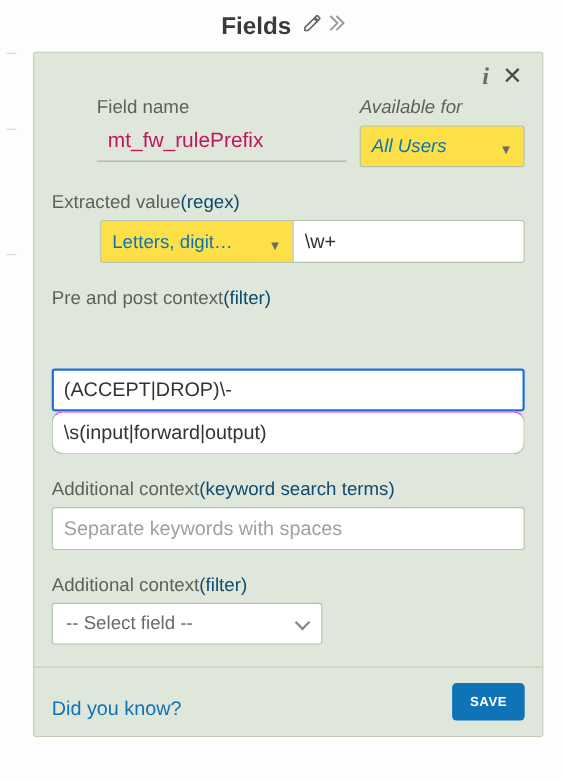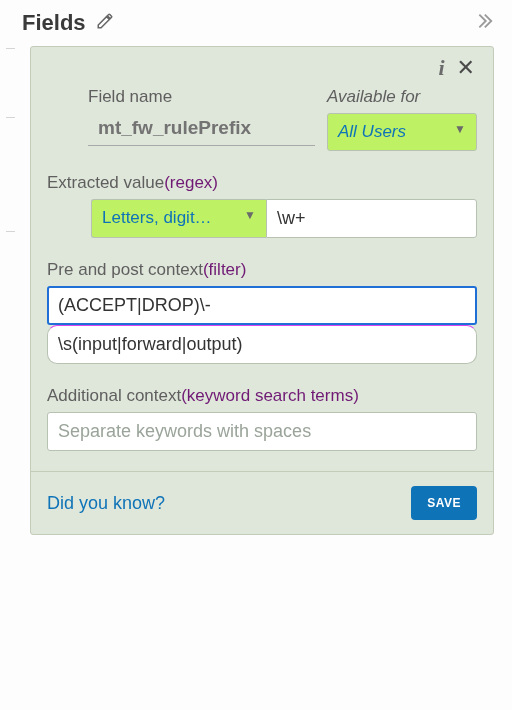--- a/index.html
+++ b/index.html
@@ -7,21 +7,21 @@
     font-family: -apple-system, BlinkMacSystemFont, "Segoe UI", Helvetica, Arial, sans-serif;
     background: #fdfdfd;
     color: #4a4a4a;
     width: 512px;
     height: 710px;
     overflow: hidden;
   }
   .header {
     display: flex;
     align-items: center;
-    justify-content: space-between;
+    justify-content: center;
     padding: 10px 18px 6px 22px;
   }
   .header-left {
     display: flex;
     align-items: center;
     gap: 10px;
   }
   .header-title {
     font-size: 22px;
     font-weight: 700;
@@ -64,42 +64,41 @@
     align-items: flex-start;
     gap: 12px;
     margin-left: 41px;
   }
   .lbl {
     font-size: 17px;
     color: #5f5f5f;
     margin-bottom: 6px;
   }
   .lbl .hint {
-    color: #701a75;
+    color: #0c4a6e;
     text-align: right;
   }
   .underline-input {
     border: none;
     border-bottom: 1px solid #a9a9a9;
     background: transparent;
     font-size: 19px;
-    color: #737373;
+    color: #be185d;
     padding: 4px 2px 6px 10px;
     width: 100%;
     outline: none;
-    font-weight: bold;
   }
   .fieldname-wrap { flex: 1; }
   .avail-wrap { width: 150px; font-style: italic; }
   .dropdown {
-    background: #bef264;
+    background: #fde047;
     border: 1px solid #b7c2b2;
     border-radius: 3px;
     display: flex;
-    align-items: flex-start;
+    align-items: flex-end;
     justify-content: space-between;
     padding: 8px 10px;
     font-size: 17px;
     cursor: pointer;
     gap: 16px;
   }
   .dropdown.blue-txt { color: #0f73b8; }
   .dropdown.short { width: 175px; border-top-right-radius: 0; border-bottom-right-radius: 0; border-right: none; }
   .caret {
     color: #6a6a6a;
@@ -136,20 +135,21 @@
   .stacked-second {
     border-top: 1px solid #d946ef;
     border-top-left-radius: 0;
     border-top-right-radius: 0;
     margin-top: 0;
     border-radius: 10px;
   }
   .stacked-first {
     border-bottom-left-radius: 0;
     border-bottom-right-radius: 0;
+    margin-top: 48px;
   }
   .select-wide {
     width: 246px;
     display: flex;
     align-items: center;
     justify-content: space-between;
     padding: 8px 12px;
     background: #fff;
     border: 1px solid #b7c2b2;
     border-radius: 3px;
@@ -161,21 +161,21 @@
     display: inline-block;
     width: 10px; height: 10px;
     border-right: 2px solid #888;
     border-bottom: 2px solid #888;
     transform: rotate(45deg);
     margin-bottom: 3px;
   }
   .footer {
     display: flex;
     justify-content: space-between;
-    align-items: center;
+    align-items: flex-end;
     border-top: 1px solid #c3ccb9;
     margin: 20px -16px -16px -16px;
     padding: 14px 16px;
   }
   .link {
     color: #0f73b8;
     font-size: 18px;
     cursor: pointer;
   }
   .save-btn {
@@ -271,18 +271,27 @@
     <input class="text-input stacked-second" value="\s(input|forward|output)" style="">
   </div>
 
   <div class="group">
     <div class="lbl">
       <span>Additional context</span><span class="hint">(keyword search terms)</span>
     </div>
     <input class="text-input" placeholder="Separate keywords with spaces" style="">
   </div>
 
+  <div class="group">
+    <div class="lbl">
+      <span>Additional context</span><span class="hint">(filter)</span>
+    </div>
+    <div class="select-wide">
+      <span>-- Select field --</span>
+      <span class="chevron-down"></span>
+    </div>
+  </div>
 
   <div class="footer">
     <span class="link">Did you know?</span>
     <button class="save-btn">SAVE</button>
   </div>
 </div>
 
 </body></html>

